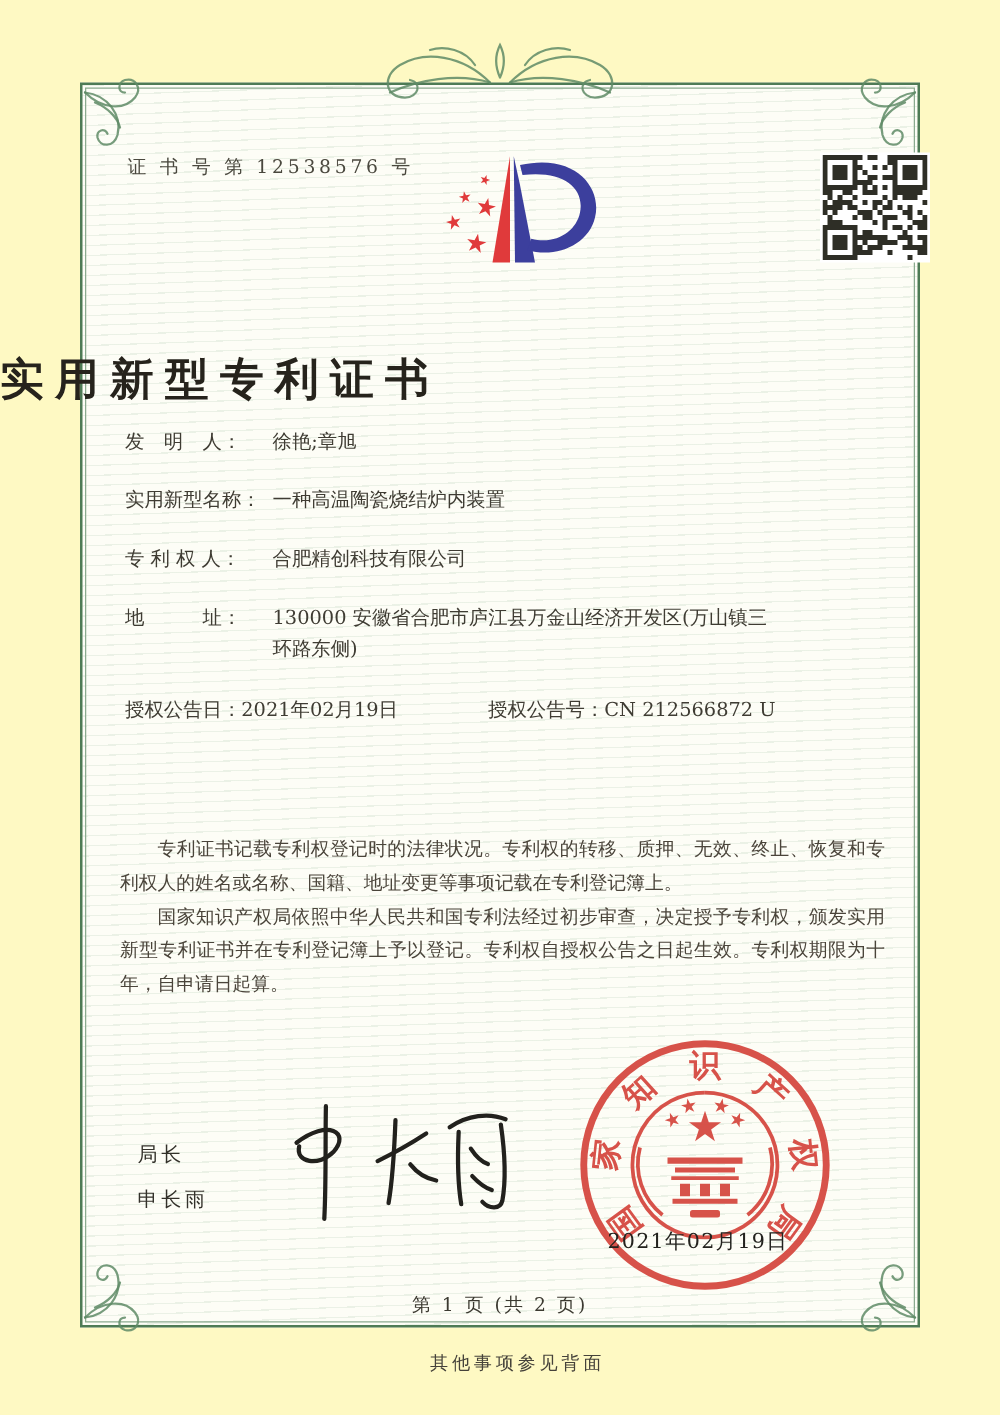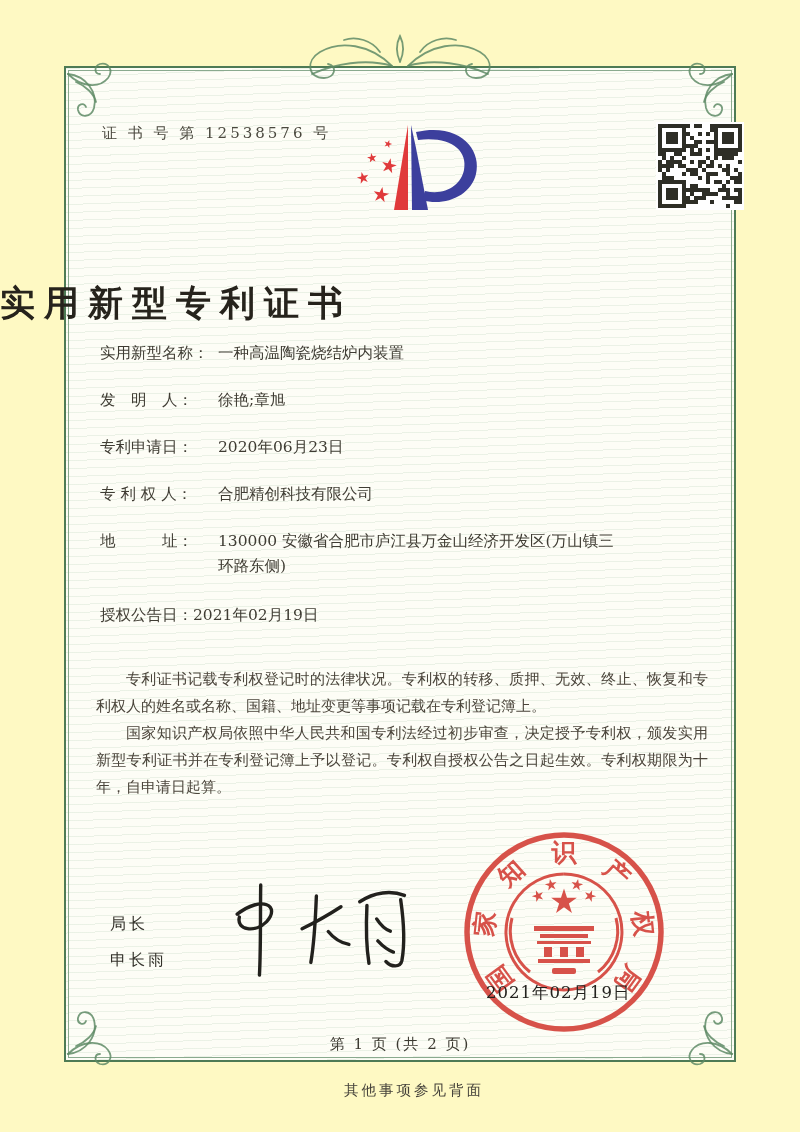--- a/index.html
+++ b/index.html
@@ -129,42 +129,39 @@
   </svg>
 
   <svg id="qr-svg" class="qr" viewBox="0 0 84 84">
       <path d="M0,0h4v4h-4zM4,0h4v4h-4zM8,0h4v4h-4zM12,0h4v4h-4zM16,0h4v4h-4zM20,0h4v4h-4zM24,0h4v4h-4zM28,0h4v4h-4zM36,0h4v4h-4zM40,0h4v4h-4zM52,0h4v4h-4zM56,0h4v4h-4zM60,0h4v4h-4zM64,0h4v4h-4zM68,0h4v4h-4zM72,0h4v4h-4zM76,0h4v4h-4zM80,0h4v4h-4zM0,4h4v4h-4zM24,4h4v4h-4zM52,4h4v4h-4zM56,4h4v4h-4zM80,4h4v4h-4zM0,8h4v4h-4zM8,8h4v4h-4zM12,8h4v4h-4zM16,8h4v4h-4zM24,8h4v4h-4zM28,8h4v4h-4zM40,8h4v4h-4zM48,8h4v4h-4zM56,8h4v4h-4zM64,8h4v4h-4zM68,8h4v4h-4zM72,8h4v4h-4zM80,8h4v4h-4zM0,12h4v4h-4zM8,12h4v4h-4zM12,12h4v4h-4zM16,12h4v4h-4zM24,12h4v4h-4zM32,12h4v4h-4zM56,12h4v4h-4zM64,12h4v4h-4zM68,12h4v4h-4zM72,12h4v4h-4zM80,12h4v4h-4zM0,16h4v4h-4zM8,16h4v4h-4zM12,16h4v4h-4zM16,16h4v4h-4zM24,16h4v4h-4zM36,16h4v4h-4zM40,16h4v4h-4zM48,16h4v4h-4zM52,16h4v4h-4zM56,16h4v4h-4zM64,16h4v4h-4zM68,16h4v4h-4zM72,16h4v4h-4zM80,16h4v4h-4zM0,20h4v4h-4zM24,20h4v4h-4zM28,20h4v4h-4zM32,20h4v4h-4zM36,20h4v4h-4zM56,20h4v4h-4zM80,20h4v4h-4zM0,24h4v4h-4zM4,24h4v4h-4zM8,24h4v4h-4zM12,24h4v4h-4zM16,24h4v4h-4zM20,24h4v4h-4zM24,24h4v4h-4zM32,24h4v4h-4zM40,24h4v4h-4zM48,24h4v4h-4zM56,24h4v4h-4zM60,24h4v4h-4zM64,24h4v4h-4zM68,24h4v4h-4zM72,24h4v4h-4zM76,24h4v4h-4zM80,24h4v4h-4zM0,28h4v4h-4zM4,28h4v4h-4zM16,28h4v4h-4zM20,28h4v4h-4zM32,28h4v4h-4zM36,28h4v4h-4zM40,28h4v4h-4zM56,28h4v4h-4zM60,28h4v4h-4zM64,28h4v4h-4zM68,28h4v4h-4zM72,28h4v4h-4zM76,28h4v4h-4zM4,32h4v4h-4zM12,32h4v4h-4zM24,32h4v4h-4zM48,32h4v4h-4zM56,32h4v4h-4zM64,32h4v4h-4zM68,32h4v4h-4zM72,32h4v4h-4zM0,36h4v4h-4zM8,36h4v4h-4zM12,36h4v4h-4zM16,36h4v4h-4zM20,36h4v4h-4zM32,36h4v4h-4zM40,36h4v4h-4zM44,36h4v4h-4zM52,36h4v4h-4zM80,36h4v4h-4zM0,40h4v4h-4zM4,40h4v4h-4zM8,40h4v4h-4zM12,40h4v4h-4zM20,40h4v4h-4zM24,40h4v4h-4zM40,40h4v4h-4zM48,40h4v4h-4zM52,40h4v4h-4zM60,40h4v4h-4zM68,40h4v4h-4zM0,44h4v4h-4zM8,44h4v4h-4zM28,44h4v4h-4zM32,44h4v4h-4zM36,44h4v4h-4zM44,44h4v4h-4zM64,44h4v4h-4zM68,44h4v4h-4zM76,44h4v4h-4zM4,48h4v4h-4zM24,48h4v4h-4zM32,48h4v4h-4zM36,48h4v4h-4zM48,48h4v4h-4zM52,48h4v4h-4zM56,48h4v4h-4zM68,48h4v4h-4zM80,48h4v4h-4zM4,52h4v4h-4zM8,52h4v4h-4zM12,52h4v4h-4zM40,52h4v4h-4zM48,52h4v4h-4zM72,52h4v4h-4zM76,52h4v4h-4zM80,52h4v4h-4zM0,56h4v4h-4zM4,56h4v4h-4zM8,56h4v4h-4zM12,56h4v4h-4zM16,56h4v4h-4zM20,56h4v4h-4zM24,56h4v4h-4zM48,56h4v4h-4zM56,56h4v4h-4zM60,56h4v4h-4zM68,56h4v4h-4zM76,56h4v4h-4zM80,56h4v4h-4zM0,60h4v4h-4zM24,60h4v4h-4zM32,60h4v4h-4zM36,60h4v4h-4zM64,60h4v4h-4zM0,64h4v4h-4zM8,64h4v4h-4zM12,64h4v4h-4zM16,64h4v4h-4zM24,64h4v4h-4zM28,64h4v4h-4zM32,64h4v4h-4zM36,64h4v4h-4zM40,64h4v4h-4zM44,64h4v4h-4zM48,64h4v4h-4zM60,64h4v4h-4zM64,64h4v4h-4zM68,64h4v4h-4zM76,64h4v4h-4zM80,64h4v4h-4zM0,68h4v4h-4zM8,68h4v4h-4zM12,68h4v4h-4zM16,68h4v4h-4zM24,68h4v4h-4zM32,68h4v4h-4zM44,68h4v4h-4zM48,68h4v4h-4zM52,68h4v4h-4zM56,68h4v4h-4zM68,68h4v4h-4zM80,68h4v4h-4zM0,72h4v4h-4zM8,72h4v4h-4zM12,72h4v4h-4zM16,72h4v4h-4zM24,72h4v4h-4zM28,72h4v4h-4zM36,72h4v4h-4zM40,72h4v4h-4zM44,72h4v4h-4zM64,72h4v4h-4zM68,72h4v4h-4zM72,72h4v4h-4zM76,72h4v4h-4zM80,72h4v4h-4zM0,76h4v4h-4zM24,76h4v4h-4zM28,76h4v4h-4zM32,76h4v4h-4zM36,76h4v4h-4zM52,76h4v4h-4zM76,76h4v4h-4zM80,76h4v4h-4zM0,80h4v4h-4zM4,80h4v4h-4zM8,80h4v4h-4zM12,80h4v4h-4zM16,80h4v4h-4zM20,80h4v4h-4zM24,80h4v4h-4zM68,80h4v4h-4z" fill="#2e2e26"></path>
     </svg>
 
   <div class="title">实用新型专利证书</div>
 
   <div class="fields">
     <div class="field-row">
+      <span class="field-label">发　明　人：</span>
+      <span class="field-value">徐艳;章旭</span>
+    </div>
+    <div class="field-row">
       <span class="field-label">实用新型名称：</span>
       <span class="field-value">一种高温陶瓷烧结炉内装置</span>
-    </div>
-    <div class="field-row">
-      <span class="field-label">发　明　人：</span>
-      <span class="field-value">徐艳;章旭</span>
-    </div>
-    <div class="field-row">
-      <span class="field-label">专利申请日：</span>
-      <span class="field-value">2020年06月23日</span>
     </div>
     <div class="field-row">
       <span class="field-label">专 利 权 人：</span>
       <span class="field-value">合肥精创科技有限公司</span>
     </div>
     <div class="field-row">
       <span class="field-label">地　　　址：</span>
       <span class="field-value"><span>130000 安徽省合肥市庐江县万金山经济开发区(万山镇三</span><br><span>环路东侧)</span></span>
     </div>
     <div class="grant-row">
       <span class="grant-pair"><span>授权公告日：</span><span>2021年02月19日</span></span>
       <span class="grant-gap"></span>
+      <span class="grant-pair"><span>授权公告号：</span><span>CN 212566872 U</span></span>
     </div>
   </div>
 
   <div class="body-text">
     <p>专利证书记载专利权登记时的法律状况。专利权的转移、质押、无效、终止、恢复和专利权人的姓名或名称、国籍、地址变更等事项记载在专利登记簿上。</p>
     <p>国家知识产权局依照中华人民共和国专利法经过初步审查，决定授予专利权，颁发实用新型专利证书并在专利登记簿上予以登记。专利权自授权公告之日起生效。专利权期限为十年，自申请日起算。</p>
   </div>
 
   <div class="signoff">
     <div>局长</div>

